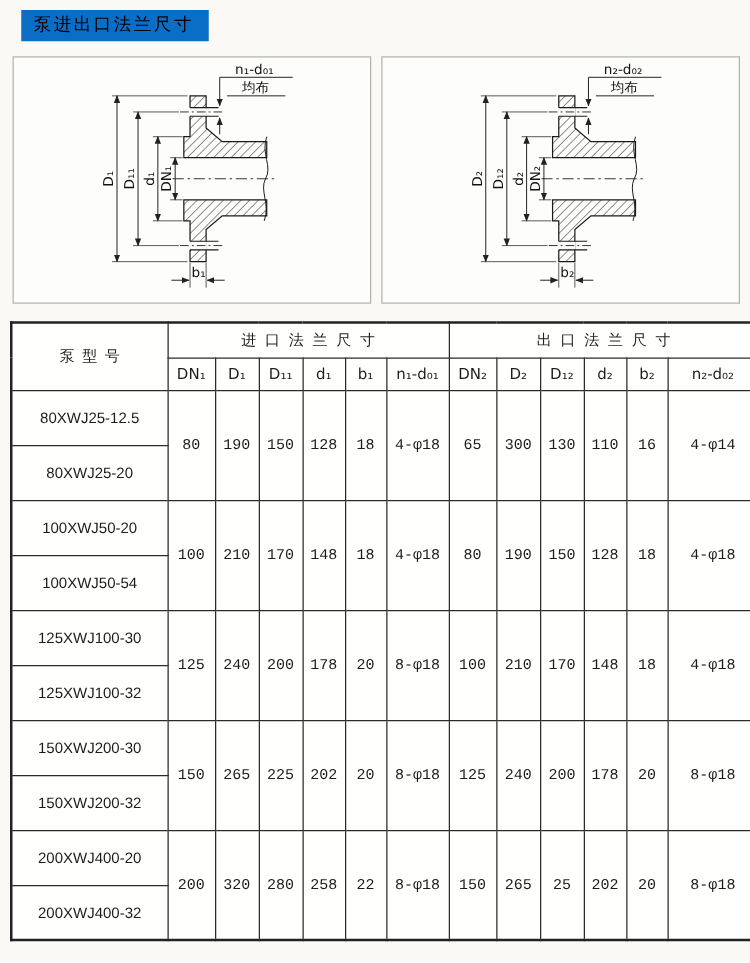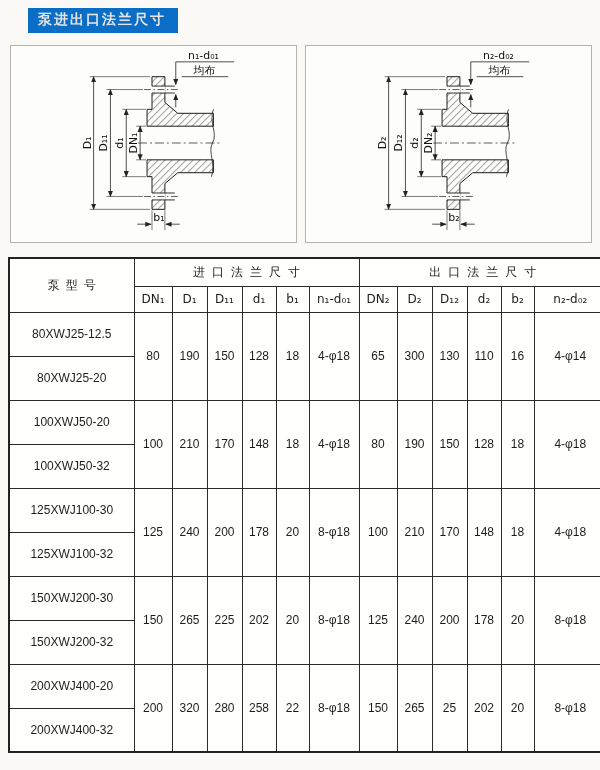--- a/index.html
+++ b/index.html
@@ -8,26 +8,26 @@
     background:#faf9f6;
     font-family:"Liberation Sans","DejaVu Sans",sans-serif;
     color:#1c1c1c;
     padding:8px 7px 0 8px;
     position:relative;
   }
   
   .banner {
     display:inline-block;
     background:#0b6ec6;
-    color:#e5e5e5;
+    color:#000000;
     font-size:14px;
-    font-weight:bold;
+    font-weight:normal;
     letter-spacing:2px;
     padding:3px 12px 4px 10px;
-    margin-left:20px;
+    margin-left:9px;
   }
   
   .diagrams {
     display:flex;
     gap:8px;
     margin-top:12px;
     margin-left:2px;
     margin-right:1px;
   }
   .diagram-box {
@@ -72,21 +72,21 @@
     font-size:13px;
     letter-spacing:6px;
     text-indent:6px;
   }
   .col-hdr {
     height:26px;
     font-family:"DejaVu Sans",sans-serif;
     font-size:12px;
   }
   .model-cell { height:44px; font-size:12px;margin-top:20px; }
-  .value-cell { font-family:Liberation Sans, sans-serif; font-size:12px; }
+  .value-cell { font-family:Liberation Mono, monospace; font-size:12px; }
 </style>
 </head>
 <body>
 
 
 
 
 <div class="banner">泵进出口法兰尺寸</div>
 
 
@@ -249,21 +249,21 @@
       <td class="value-cell" rowspan="2">18</td>
       <td class="value-cell" rowspan="2">4-φ18</td>
       <td class="value-cell" rowspan="2">80</td>
       <td class="value-cell" rowspan="2">190</td>
       <td class="value-cell" rowspan="2">150</td>
       <td class="value-cell" rowspan="2">128</td>
       <td class="value-cell" rowspan="2">18</td>
       <td class="value-cell" rowspan="2">4-φ18</td>
     </tr>
     <tr>
-        <td class="model-cell">100XWJ50-32</td>
+        <td class="model-cell">100XWJ50-54</td>
       </tr>
 
     <tr>
       <td class="model-cell">125XWJ100-30</td>
       <td class="value-cell" rowspan="2">125</td>
       <td class="value-cell" rowspan="2">240</td>
       <td class="value-cell" rowspan="2">200</td>
       <td class="value-cell" rowspan="2">178</td>
       <td class="value-cell" rowspan="2">20</td>
       <td class="value-cell" rowspan="2">8-φ18</td>

